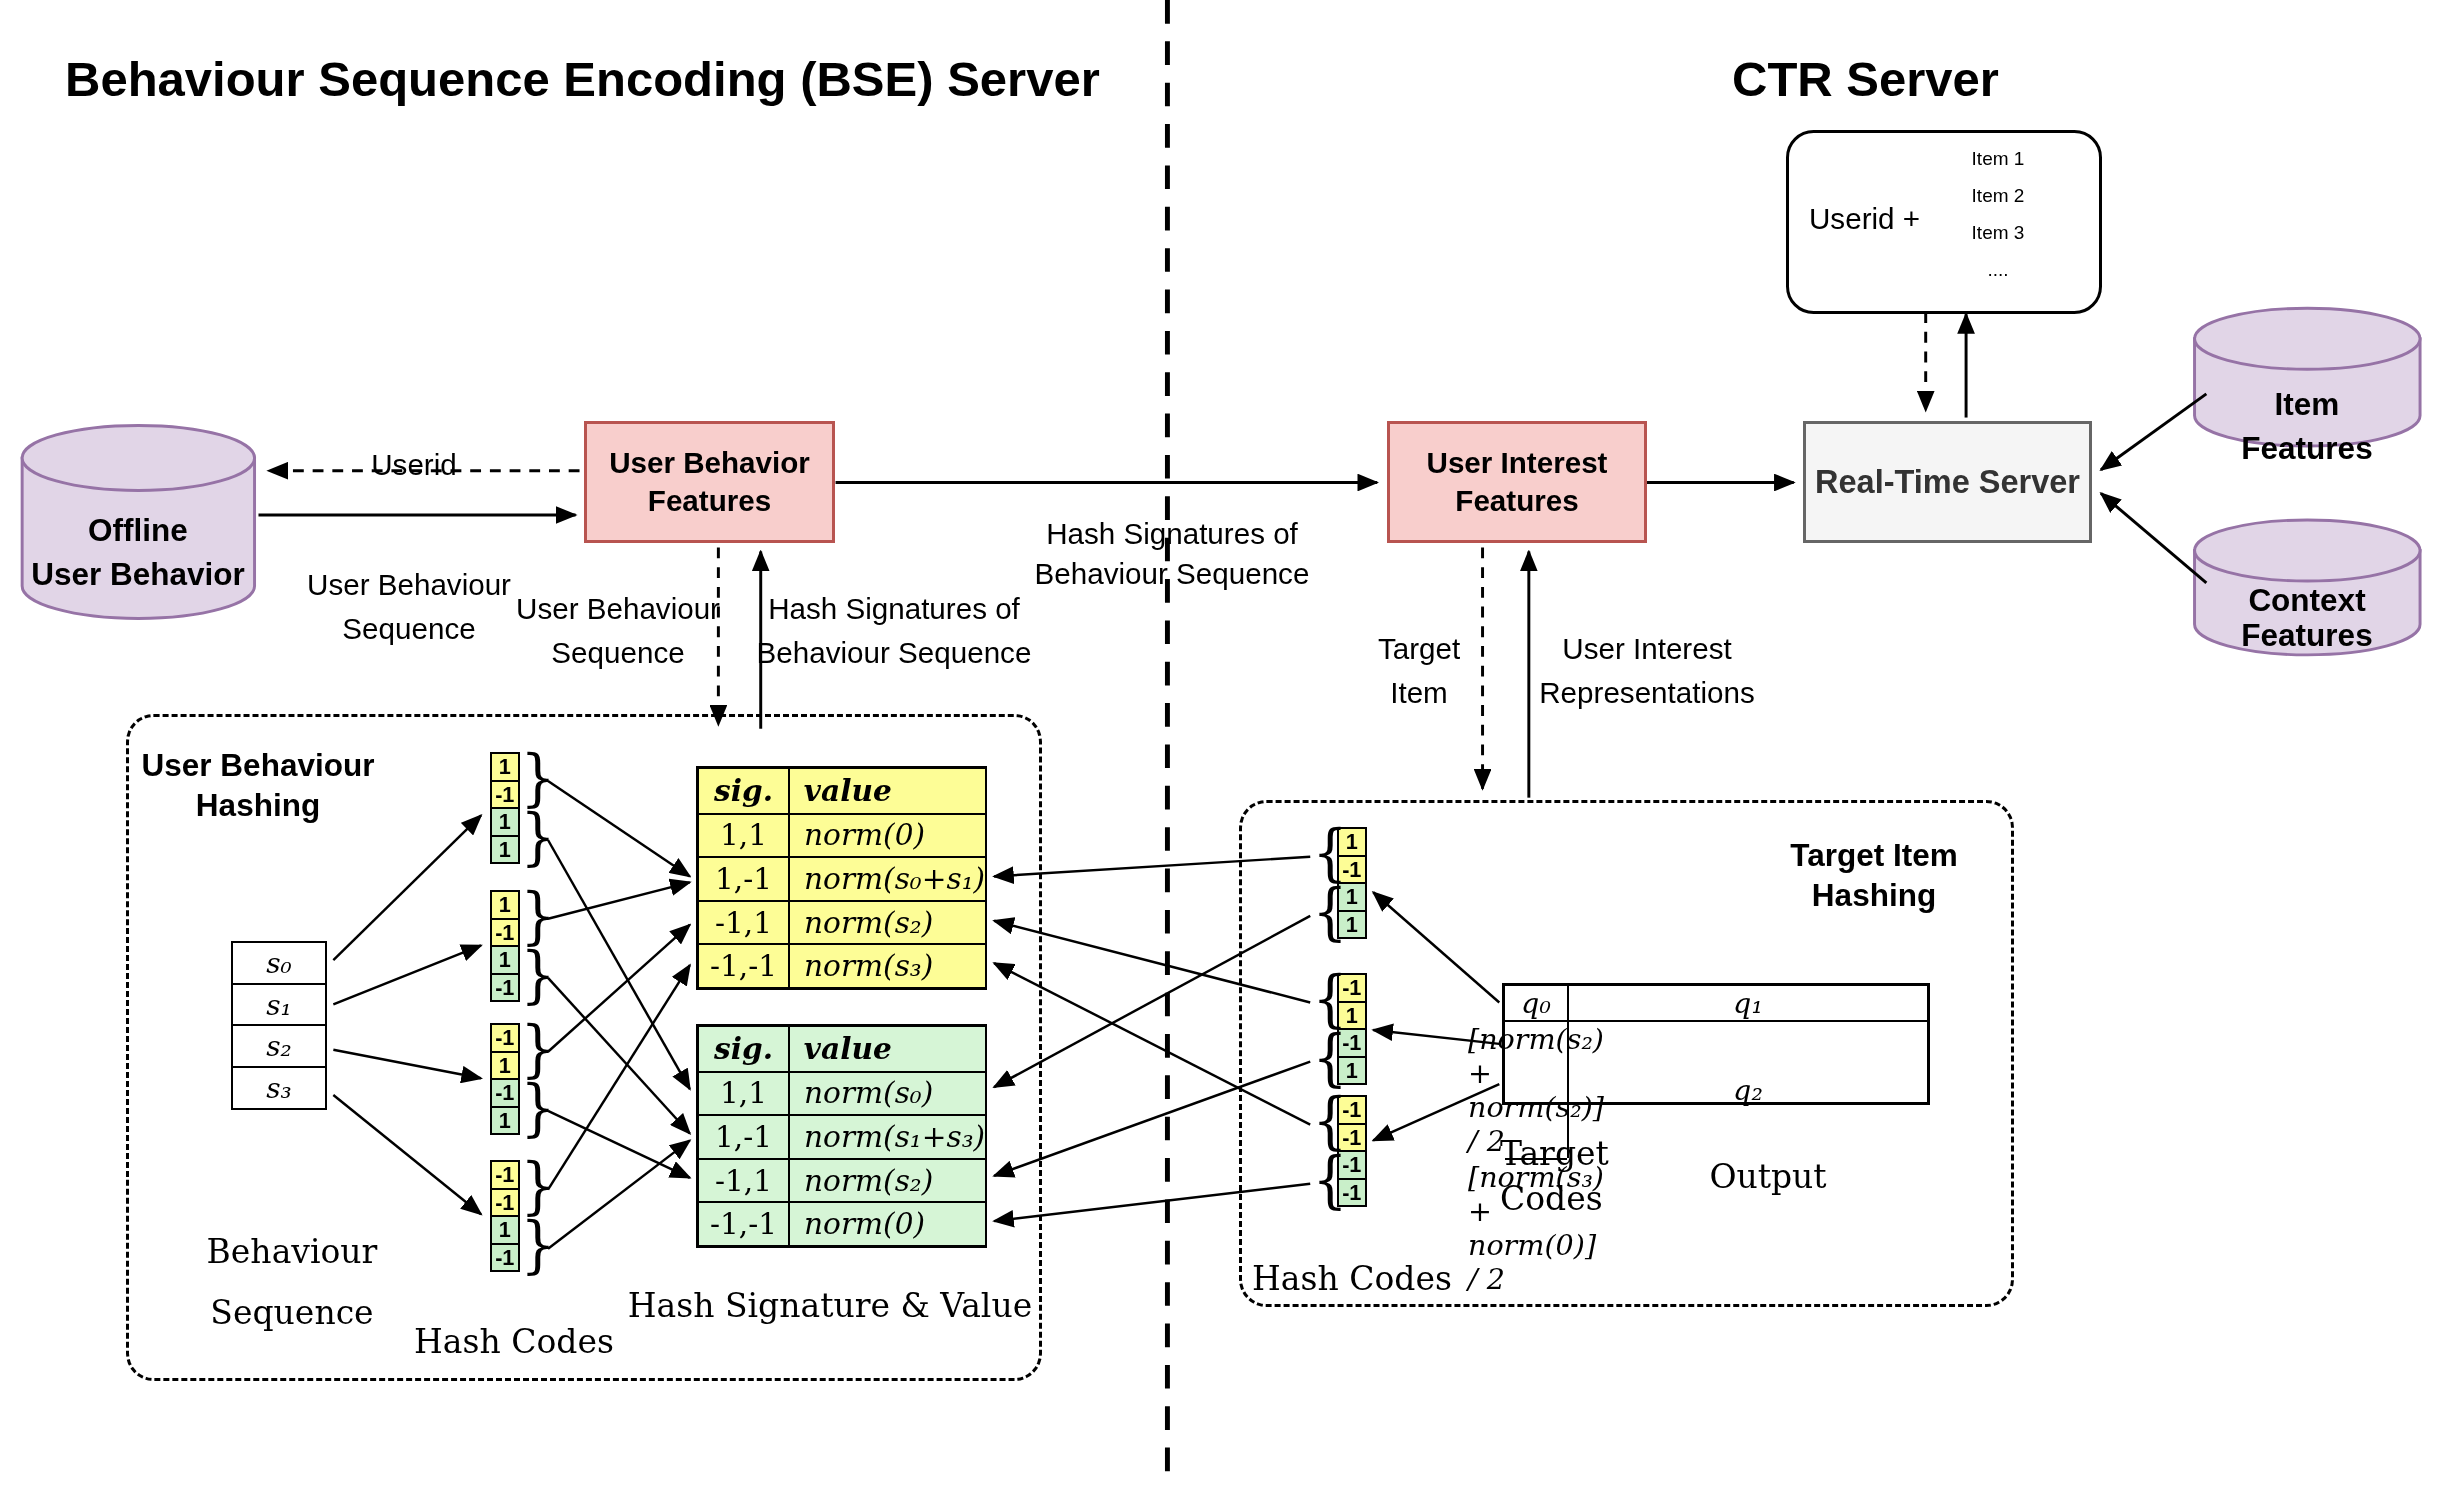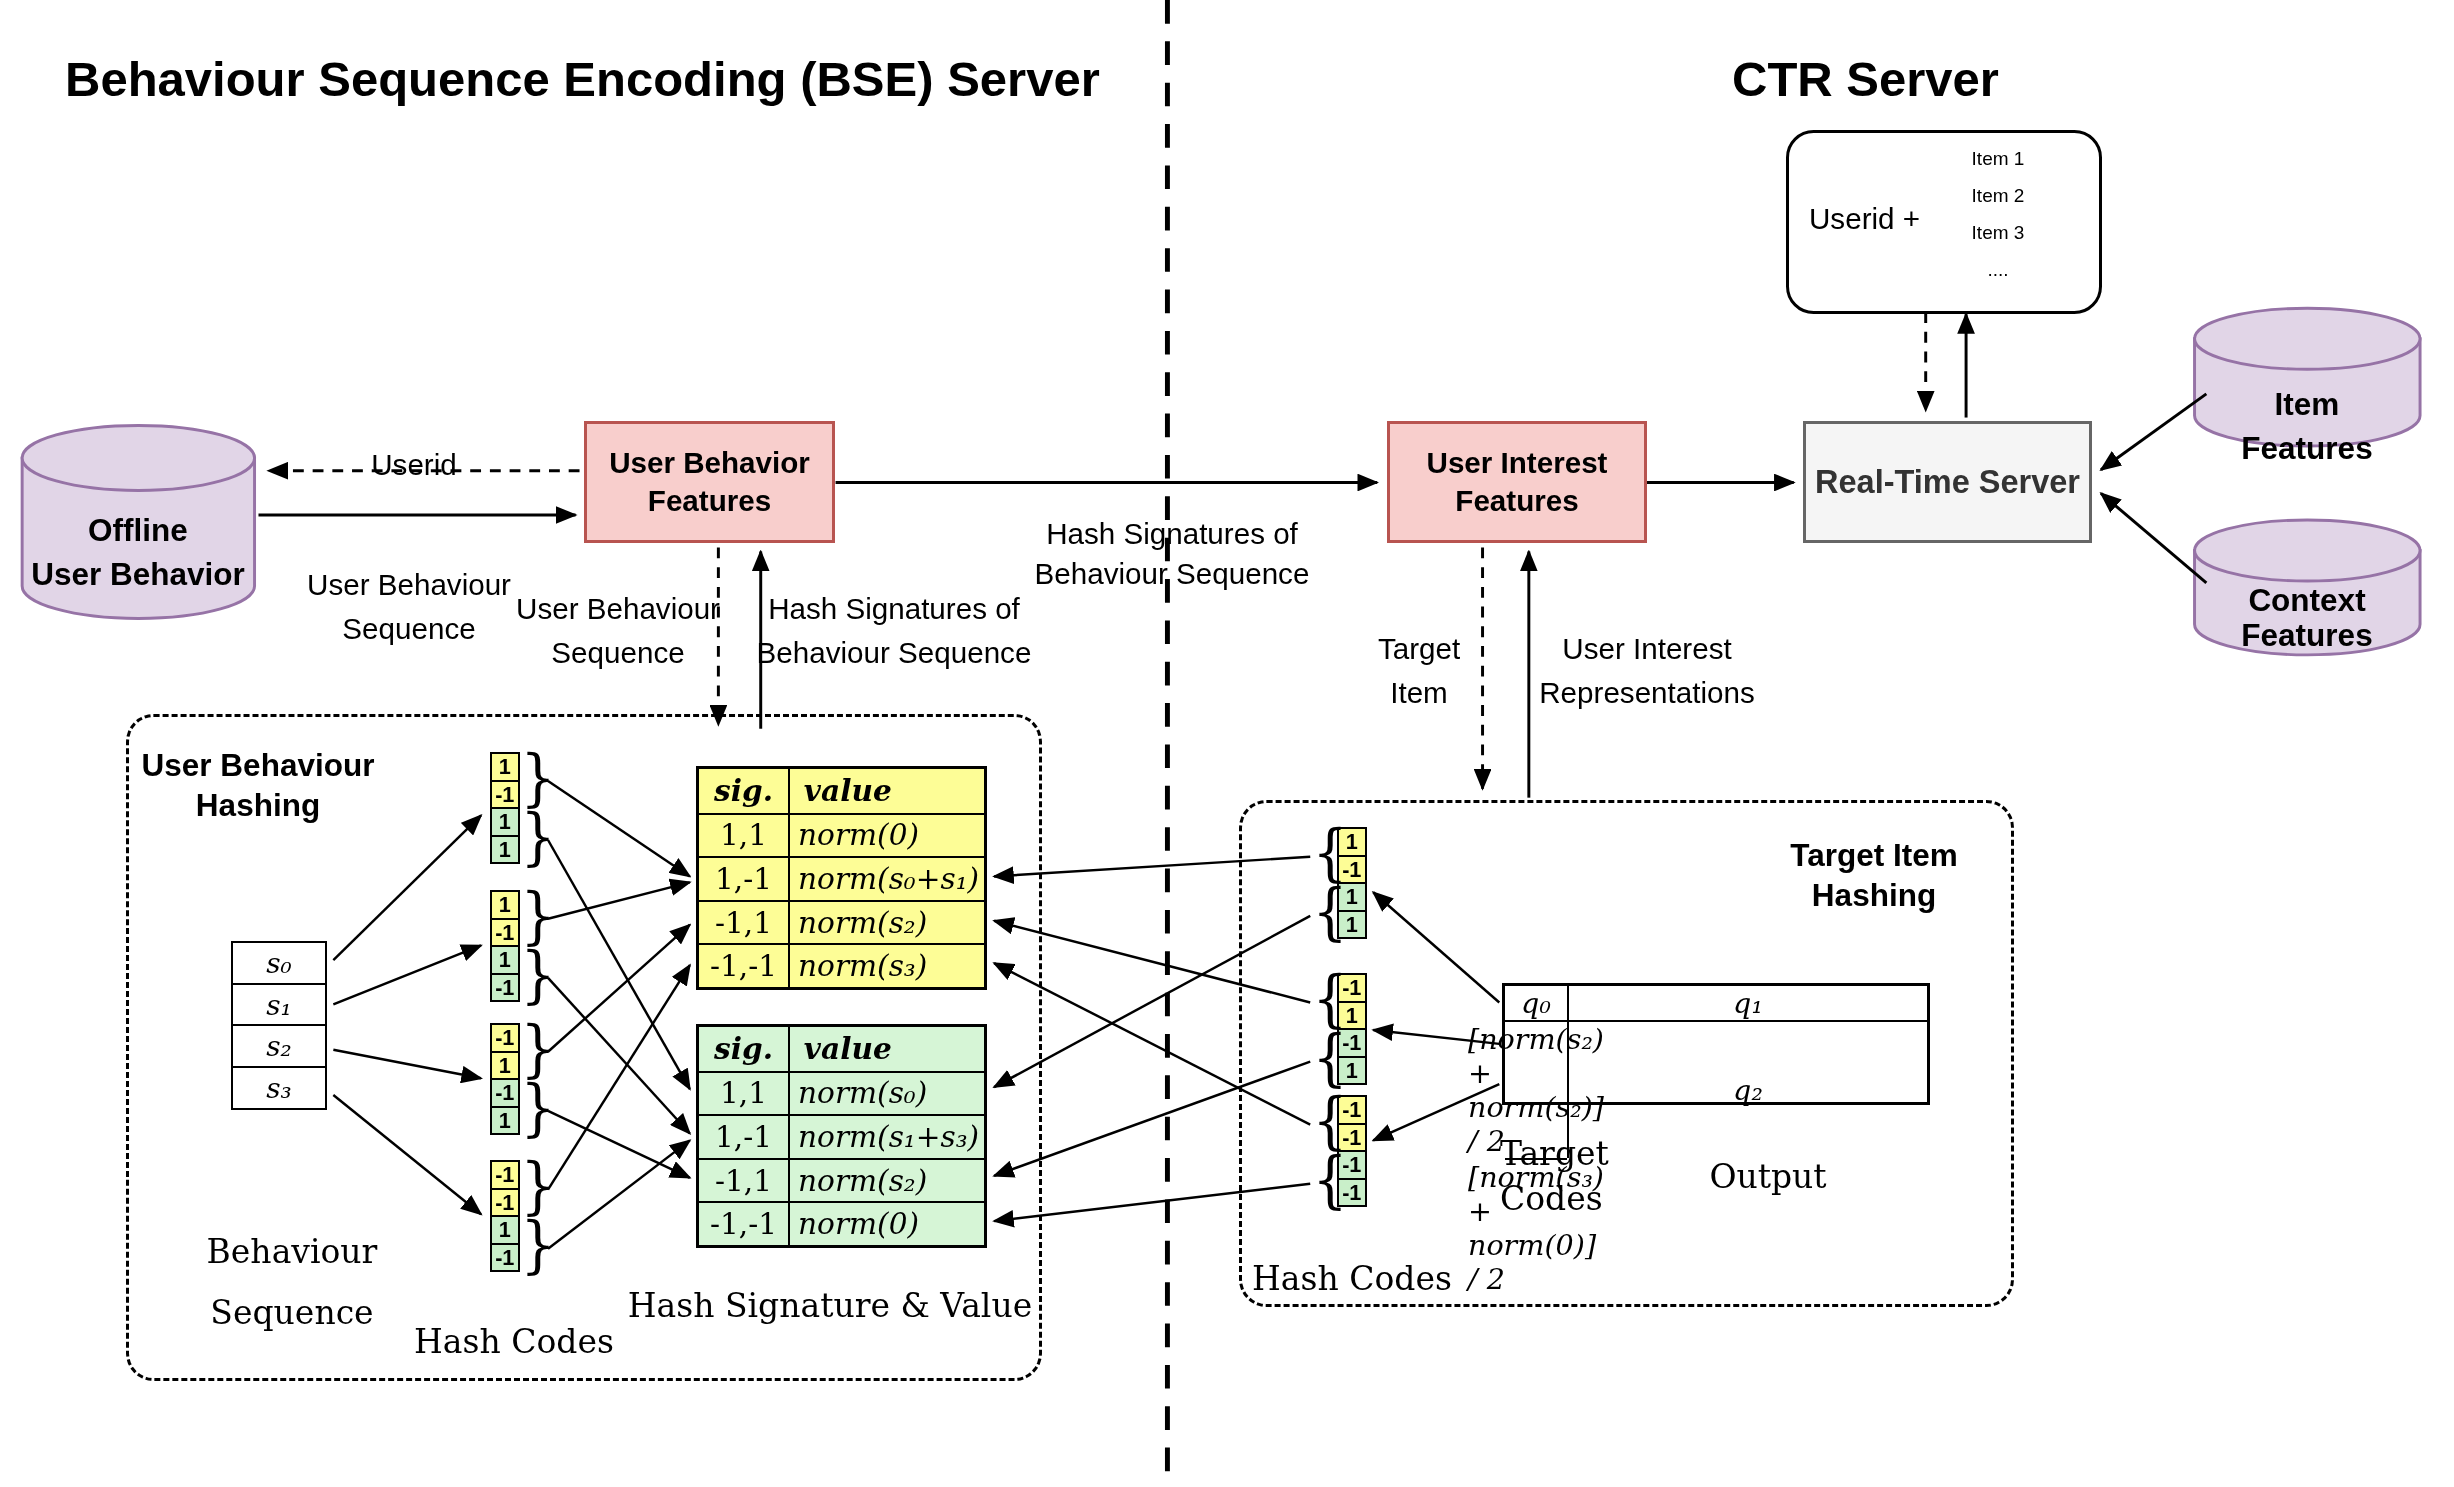--- a/index.html
+++ b/index.html
@@ -38,21 +38,21 @@
   .brace-r::after{content:"}";}
   .brace-l::after{content:"{";}
 
   .sigtable{position:absolute;left:696px;width:291px;height:224px;display:grid;
             grid-template-columns:89px 1fr;grid-template-rows:repeat(5,1fr);
             border:3px solid #000;box-sizing:border-box;
             font-family:"DejaVu Serif","Liberation Serif",serif;font-size:29.6px;}
   .sigtable>div{border-top:2px solid #000;border-left:2px solid #000;display:flex;align-items:center;}
   .sigtable>div:nth-child(-n+2){border-top:none;}
   .sigtable>div:nth-child(odd){border-left:none;justify-content:center;}
-  .sigtable .val{padding-left:8px;font-style:italic;}
+  .sigtable .val{padding-left:14px;font-style:italic;}
   .sigtable .hdr{font-weight:bold;font-style:italic;}
   .ytab>div{background:#fdfd96;}
   .gtab>div{background:#d6f5d6;}
 
   .qtable{position:absolute;left:1502px;top:983px;width:428px;height:122px;display:grid;
           grid-template-columns:62px 1fr;grid-template-rows:repeat(3,1fr);
           border:3px solid #000;box-sizing:border-box;background:#fff;
           font-family:"DejaVu Serif","Liberation Serif",serif;font-style:italic;font-size:28.6px;}
   .qtable>div{border-top:2px solid #000;border-left:2px solid #000;display:flex;align-items:center;justify-content:center;}
   .qtable>div:nth-child(-n+2){border-top:none;}

